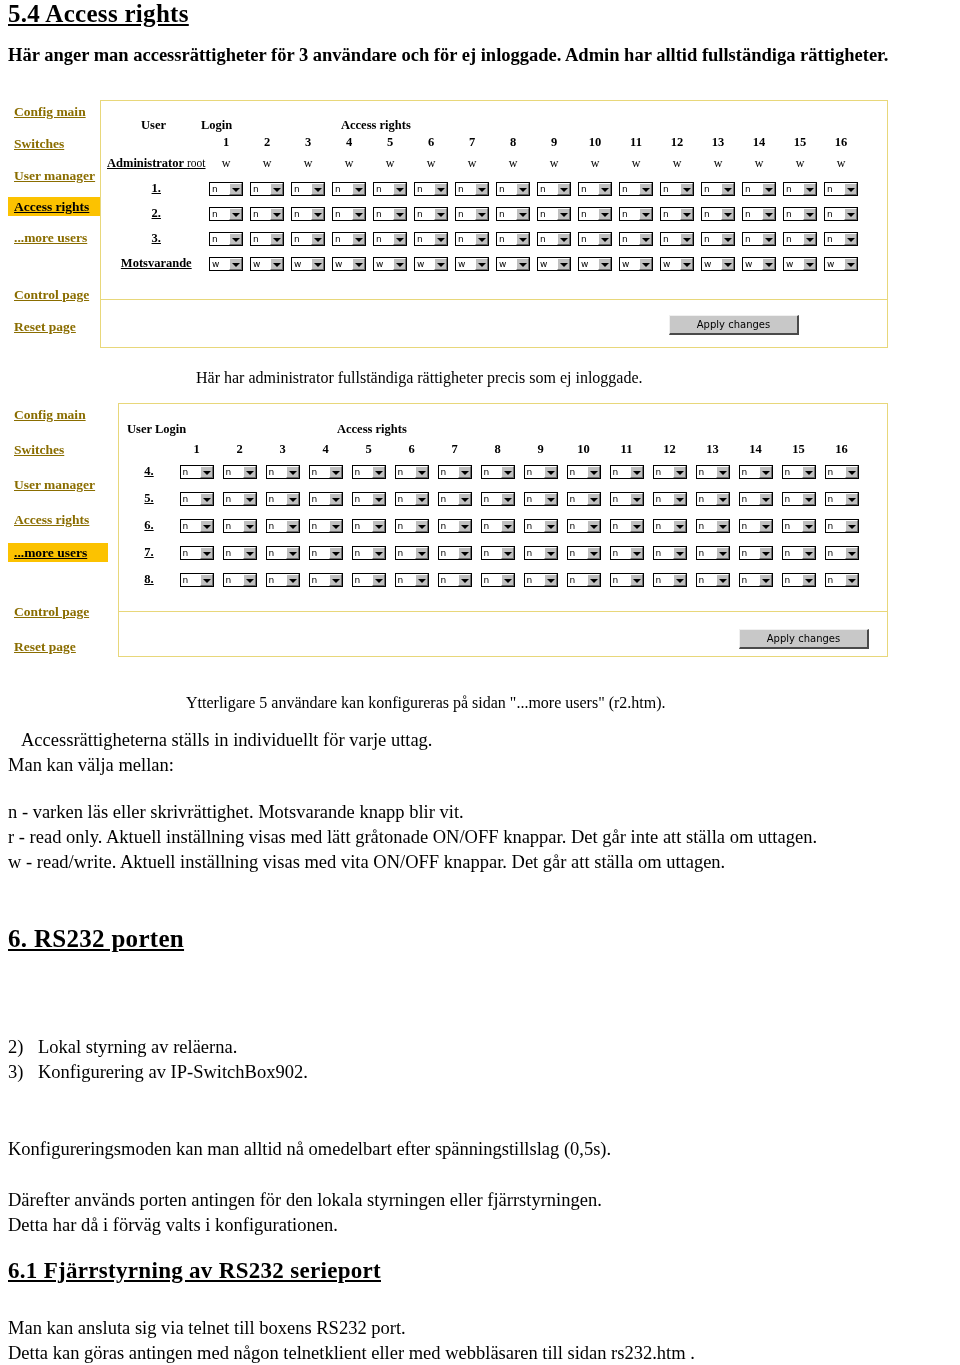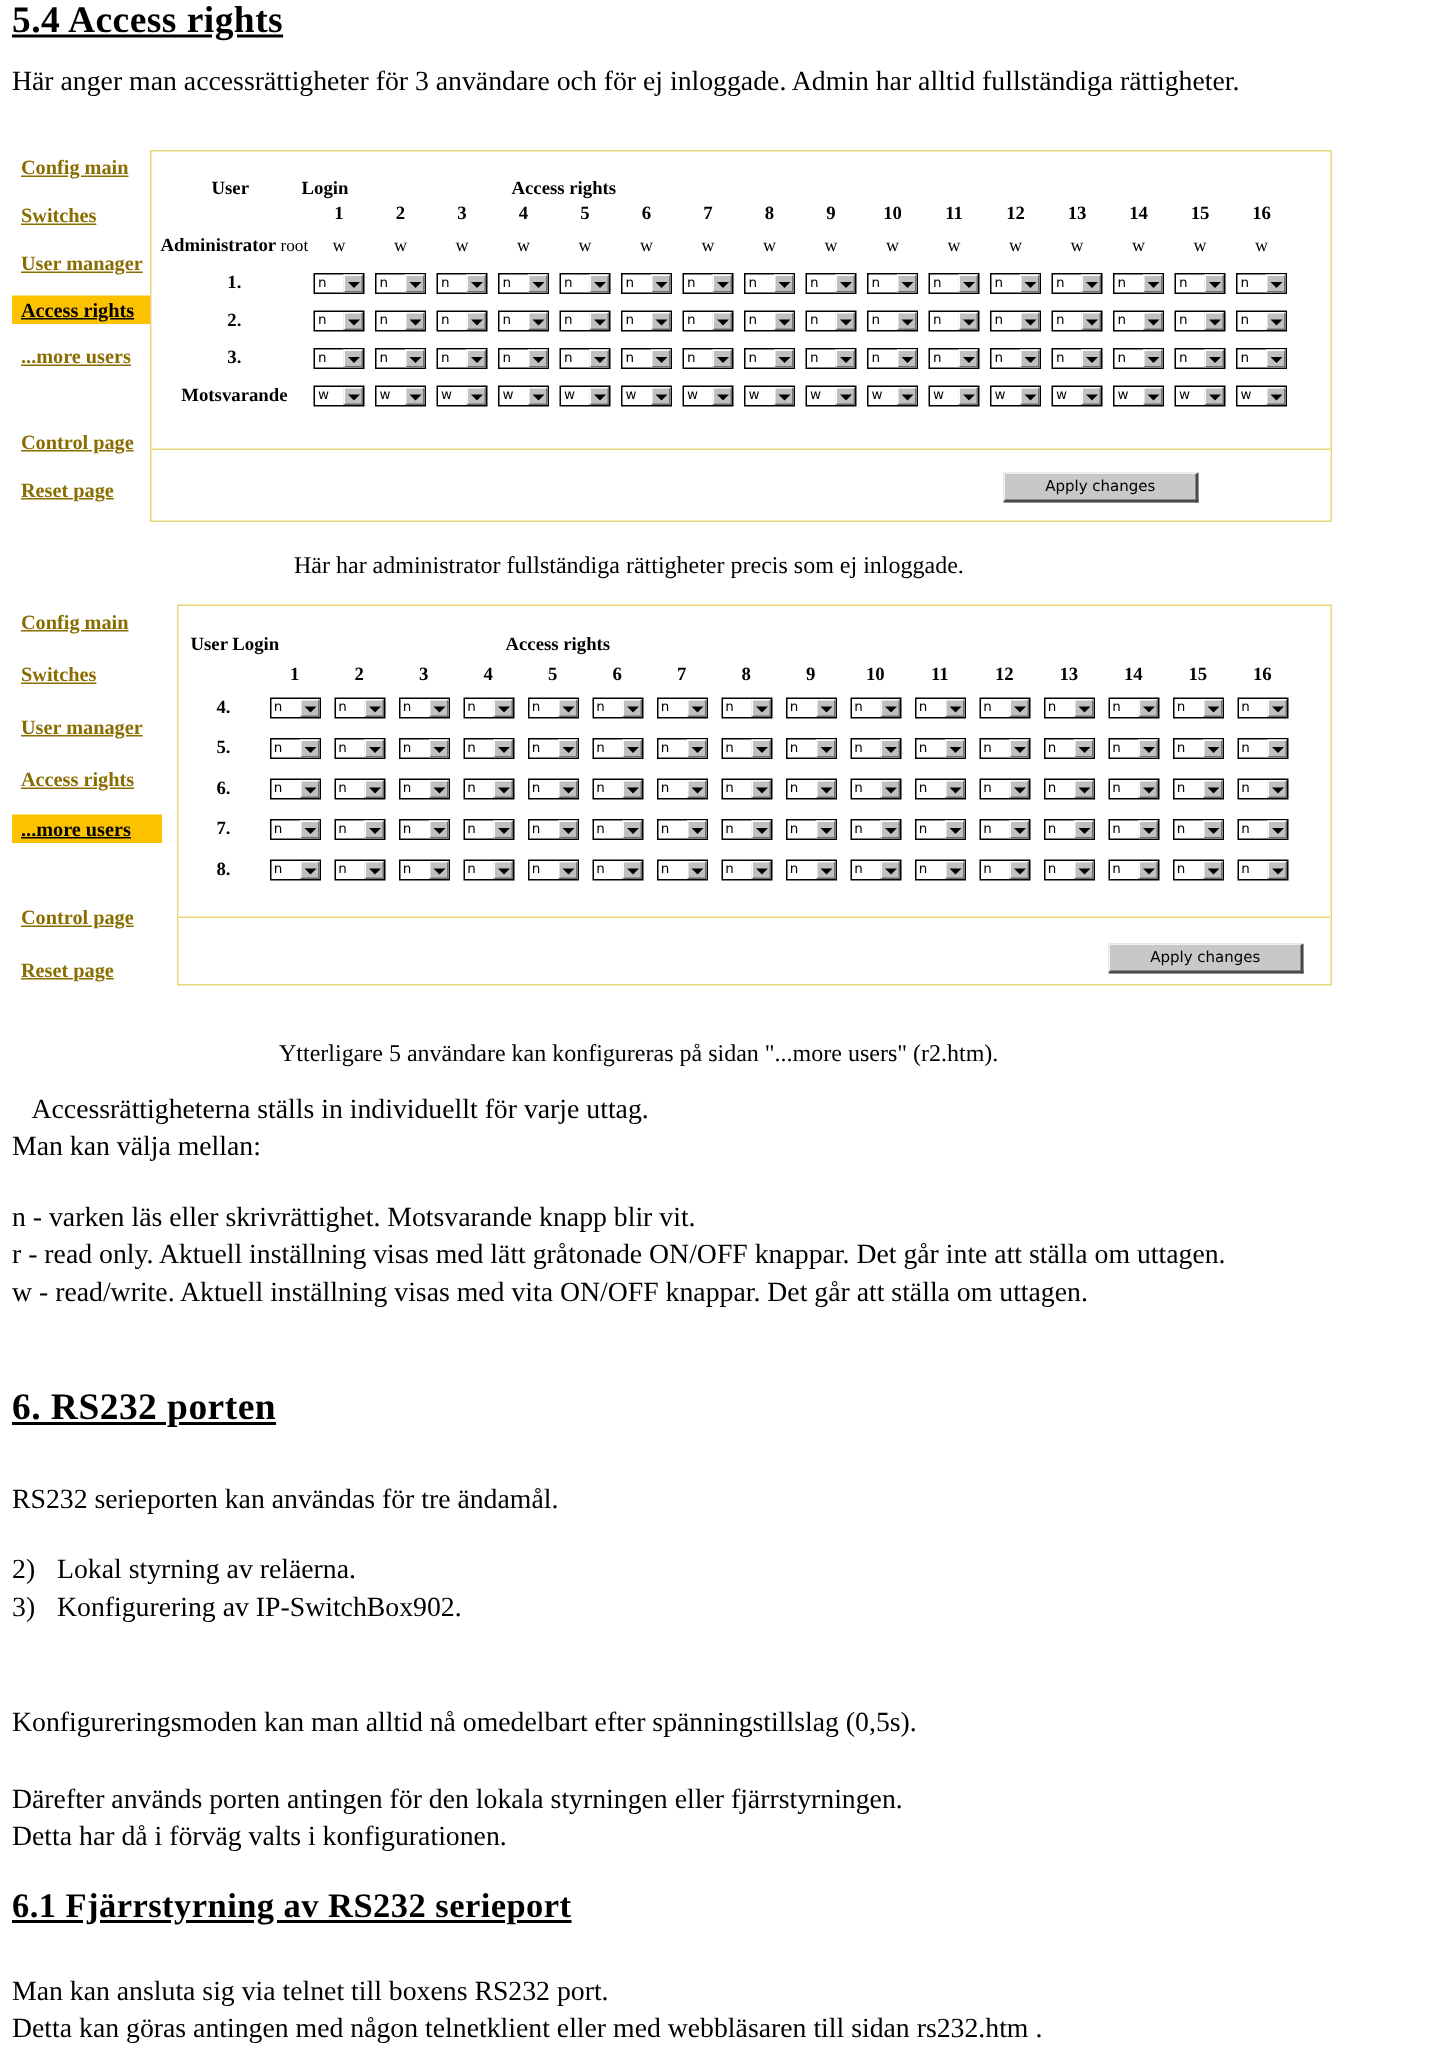--- a/index.html
+++ b/index.html
@@ -71,20 +71,21 @@
     color:#000;
     border-collapse:collapse;
   }
   .shot .tbl td{padding:0;text-align:center;vertical-align:middle;}
   .shot .lbl{
     font-weight:bold;
     font-size:12.5px;
     white-space:nowrap;
     text-align:right;
     padding-right:6px;
+    text-decoration:underline;
   }
   .shot .lbl .thin{font-weight:normal;font-size:11.5px;}
   .shot .colnum{font-weight:bold;font-size:12.5px;}
   .shot .ltr{font-weight:normal;font-size:12px;font-style:normal;}
   .shot .hdr{font-weight:bold;font-size:12.5px;white-space:nowrap;}
 
   
   .sel95{
     display:inline-block;
     position:relative;
@@ -146,21 +147,21 @@
   }
   ol.numlist li .n{display:inline-block;width:30px;}
 </style>
 </head>
 <body>
 
 <div class="page">
 
   <h1 class="sec" style="left:8px; top:0px;">5.4 Access rights</h1>
 
-  <p class="body" style="left:8px; top:43px;">Här anger man accessrättigheter för 3 användare och för ej inloggade. Admin har alltid fullständiga rättigheter.</p>
+  <p class="body" style="left:8px; top:43px;font-weight:bold;">Här anger man accessrättigheter för 3 användare och för ej inloggade. Admin har alltid fullständiga rättigheter.</p>
 
   <div class="shot" style="left:8px; top:100px; width:880px; height:250px;">
 
     <div class="nav" style="top:2px;">
       <a style="margin-bottom:13px;">Config main</a>
       <a style="margin-bottom:13px;">Switches</a>
       <a style="margin-bottom:12px;">User manager</a>
       <a class="sel" style="margin-bottom:12px;">Access rights</a>
       <a style="margin-bottom:38px;">...more users</a>
       <a style="margin-bottom:13px;">Control page</a>
@@ -444,21 +445,20 @@
 
   <p class="body" style="left:8px; top:728px;margin-left:13px;">Accessrättigheterna ställs in individuellt för varje uttag.</p>
   <p class="body" style="left:8px; top:753px;">Man kan välja mellan:</p>
 
   <p class="body" style="left:8px; top:800px;">n - varken läs eller skrivrättighet. Motsvarande knapp blir vit.</p>
   <p class="body" style="left:8px; top:825px;">r - read only. Aktuell inställning visas med lätt gråtonade ON/OFF knappar. Det går inte att ställa om uttagen.</p>
   <p class="body" style="left:8px; top:850px;">w - read/write. Aktuell inställning visas med vita ON/OFF knappar. Det går att ställa om uttagen.</p>
 
   <h1 class="sec" style="left:8px; top:925px;">6. RS232 porten</h1>
 
-  <p class="body" style="left:8px; top:988px;">RS232 serieporten kan användas för tre ändamål.</p>
 
   <ol class="numlist" style="left:8px; top:1035px;">
     <li>
       <span class="n">2)</span><span>Lokal styrning av reläerna.</span>
     </li>
     <li>
       <span class="n">3)</span><span>Konfigurering av IP-SwitchBox902.</span>
     </li>
   </ol>
 

